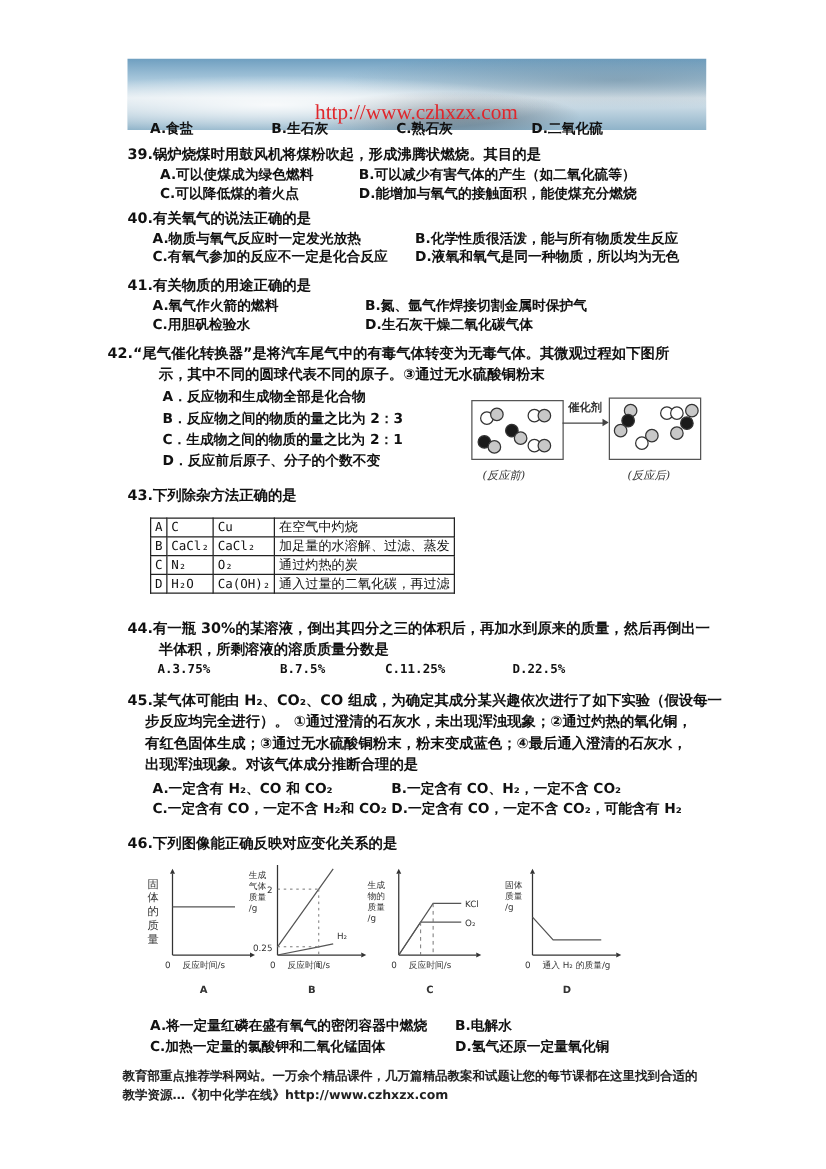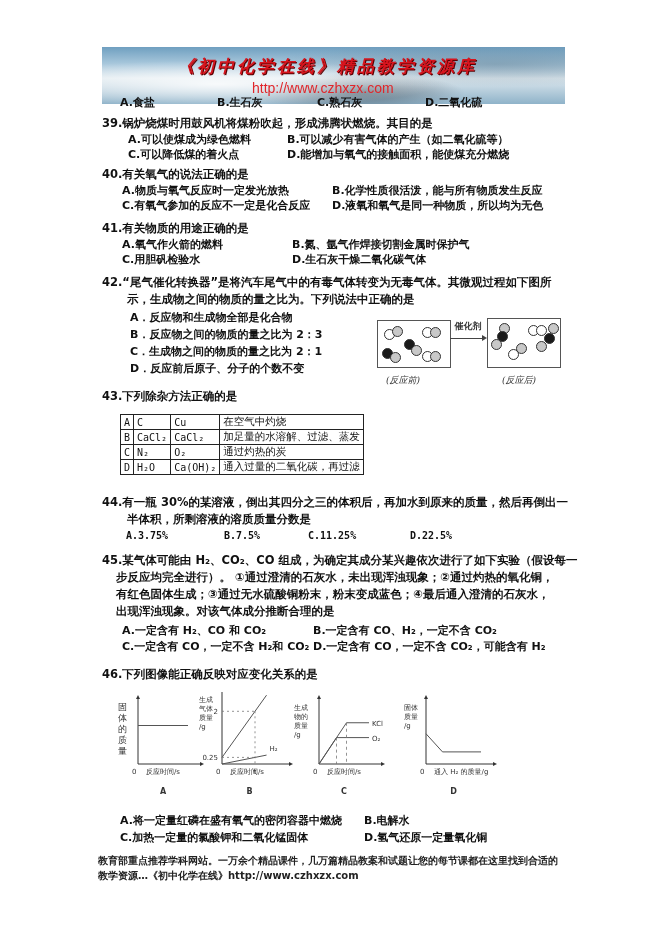--- a/index.html
+++ b/index.html
@@ -7,21 +7,21 @@
        font-family:"DejaVu Sans",sans-serif;color:#111;font-size:11.5px;}
   .abs{position:absolute;white-space:nowrap;font-weight:bold;}
   .banner{position:absolute;left:102px;top:47px;width:463px;height:57px;overflow:hidden;
     background:linear-gradient(180deg,#6f9fc0 0%,#a9c8dc 30%,#dfe9ef 55%,#c3d6e2 70%,#8fb3c9 100%);}
   .banner .mist{position:absolute;left:0;top:0;width:100%;height:100%;
     background:radial-gradient(ellipse at 25% 65%,rgba(255,255,255,.85) 0%,rgba(255,255,255,0) 45%),
                radial-gradient(ellipse at 85% 30%,rgba(90,120,140,.45) 0%,rgba(90,120,140,0) 40%),
                radial-gradient(ellipse at 55% 80%,rgba(40,50,60,.55) 0%,rgba(40,50,60,0) 30%);}
   .banner .title{position:absolute;left:75px;top:8px;font-family:"DejaVu Serif",serif;font-style:italic;
     font-weight:bold;font-size:17px;color:#d8141d;letter-spacing:3px;text-shadow:1px 1px 0 #5a0000;}
-  .banner .url{position:absolute;left:150px;top:33px;font-family:Liberation Sans, sans-serif;font-size:14px;color:#e0262b;}
+  .banner .url{position:absolute;left:150px;top:33px;font-family:Liberation Serif, serif;font-size:17px;color:#e0262b;}
   .q{font-size:11.5px;}
   .opt{font-size:11px;}
   .mono{font-family:"DejaVu Sans Mono",monospace;font-size:10px;}
   table.imp{position:absolute;left:120px;top:414px;border-collapse:collapse;font-size:10.5px;}
   table.imp td,table.imp th{border:1px solid #222;padding:0 3px;height:13px;font-weight:normal;text-align:left;}
   table.imp th{text-align:center;}
   table.imp td.c{text-align:center;}
   .diagram{position:absolute;left:374px;top:318px;width:186px;height:72px;}
   .box{position:absolute;border:1px solid #555;background:#fff;}
   .atom{position:absolute;width:11px;height:11px;border-radius:50%;border:1px solid #333;box-sizing:border-box;}
@@ -30,21 +30,20 @@
   .atom.b{background:#1a1a1a;}
   .cap{position:absolute;font-family:"DejaVu Serif",serif;font-style:italic;font-size:9px;color:#333;}
   .chart{position:absolute;}
   .footer{font-size:10px;font-weight:bold;color:#222;}
 </style>
 </head>
 <body>
 
 <div class="banner">
   <div class="mist"></div>
-  <div class="title">《初中化学在线》精品教学资源库</div>
   <div class="url">http://www.czhxzx.com</div>
 </div>
 
 <div class="abs opt" style="left:120px;top:95px">A.食盐</div>
 <div class="abs opt" style="left:217px;top:95px">B.生石灰</div>
 <div class="abs opt" style="left:317px;top:95px">C.熟石灰</div>
 <div class="abs opt" style="left:425px;top:95px">D.二氧化硫</div>
 
 <div class="abs q" style="left:102px;top:116px">39.锅炉烧煤时用鼓风机将煤粉吹起，形成沸腾状燃烧。其目的是</div>
 <div class="abs opt" style="left:128px;top:132px">A.可以使煤成为绿色燃料</div>
@@ -57,22 +56,22 @@
 <div class="abs opt" style="left:332px;top:183px">B.化学性质很活泼，能与所有物质发生反应</div>
 <div class="abs opt" style="left:122px;top:198px">C.有氧气参加的反应不一定是化合反应</div>
 <div class="abs opt" style="left:332px;top:198px">D.液氧和氧气是同一种物质，所以均为无色</div>
 
 <div class="abs q" style="left:102px;top:221px">41.有关物质的用途正确的是</div>
 <div class="abs opt" style="left:122px;top:237px">A.氧气作火箭的燃料</div>
 <div class="abs opt" style="left:292px;top:237px">B.氮、氩气作焊接切割金属时保护气</div>
 <div class="abs opt" style="left:122px;top:252px">C.用胆矾检验水</div>
 <div class="abs opt" style="left:292px;top:252px">D.生石灰干燥二氧化碳气体</div>
 
-<div class="abs q" style="left:102px;top:275px">42.“尾气催化转换器”是将汽车尾气中的有毒气体转变为无毒气体。其微观过程如下图所</div>
-<div class="abs q" style="left:127px;top:292px">示，生成物之间的物质的量之比为。下列说法中正确的是</div>
+<div class="abs q" style="left:86px;top:275px">42.“尾气催化转换器”是将汽车尾气中的有毒气体转变为无毒气体。其微观过程如下图所</div>
+<div class="abs q" style="left:127px;top:292px">示，其中不同的圆球代表不同的原子。③通过无水硫酸铜粉末</div>
 <div class="abs opt" style="left:130px;top:310px">A．反应物和生成物全部是化合物</div>
 <div class="abs opt" style="left:130px;top:327px">B．反应物之间的物质的量之比为 2：3</div>
 <div class="abs opt" style="left:130px;top:344px">C．生成物之间的物质的量之比为 2：1</div>
 <div class="abs opt" style="left:130px;top:361px">D．反应前后原子、分子的个数不变</div>
 
 <div class="diagram">
   <div class="box" style="left:3px;top:2px;width:72px;height:46px">
     <div class="atom w" style="left:6px;top:8px"></div>
     <div class="atom g" style="left:14px;top:5px"></div>
     <div class="atom w" style="left:44px;top:6px"></div>

